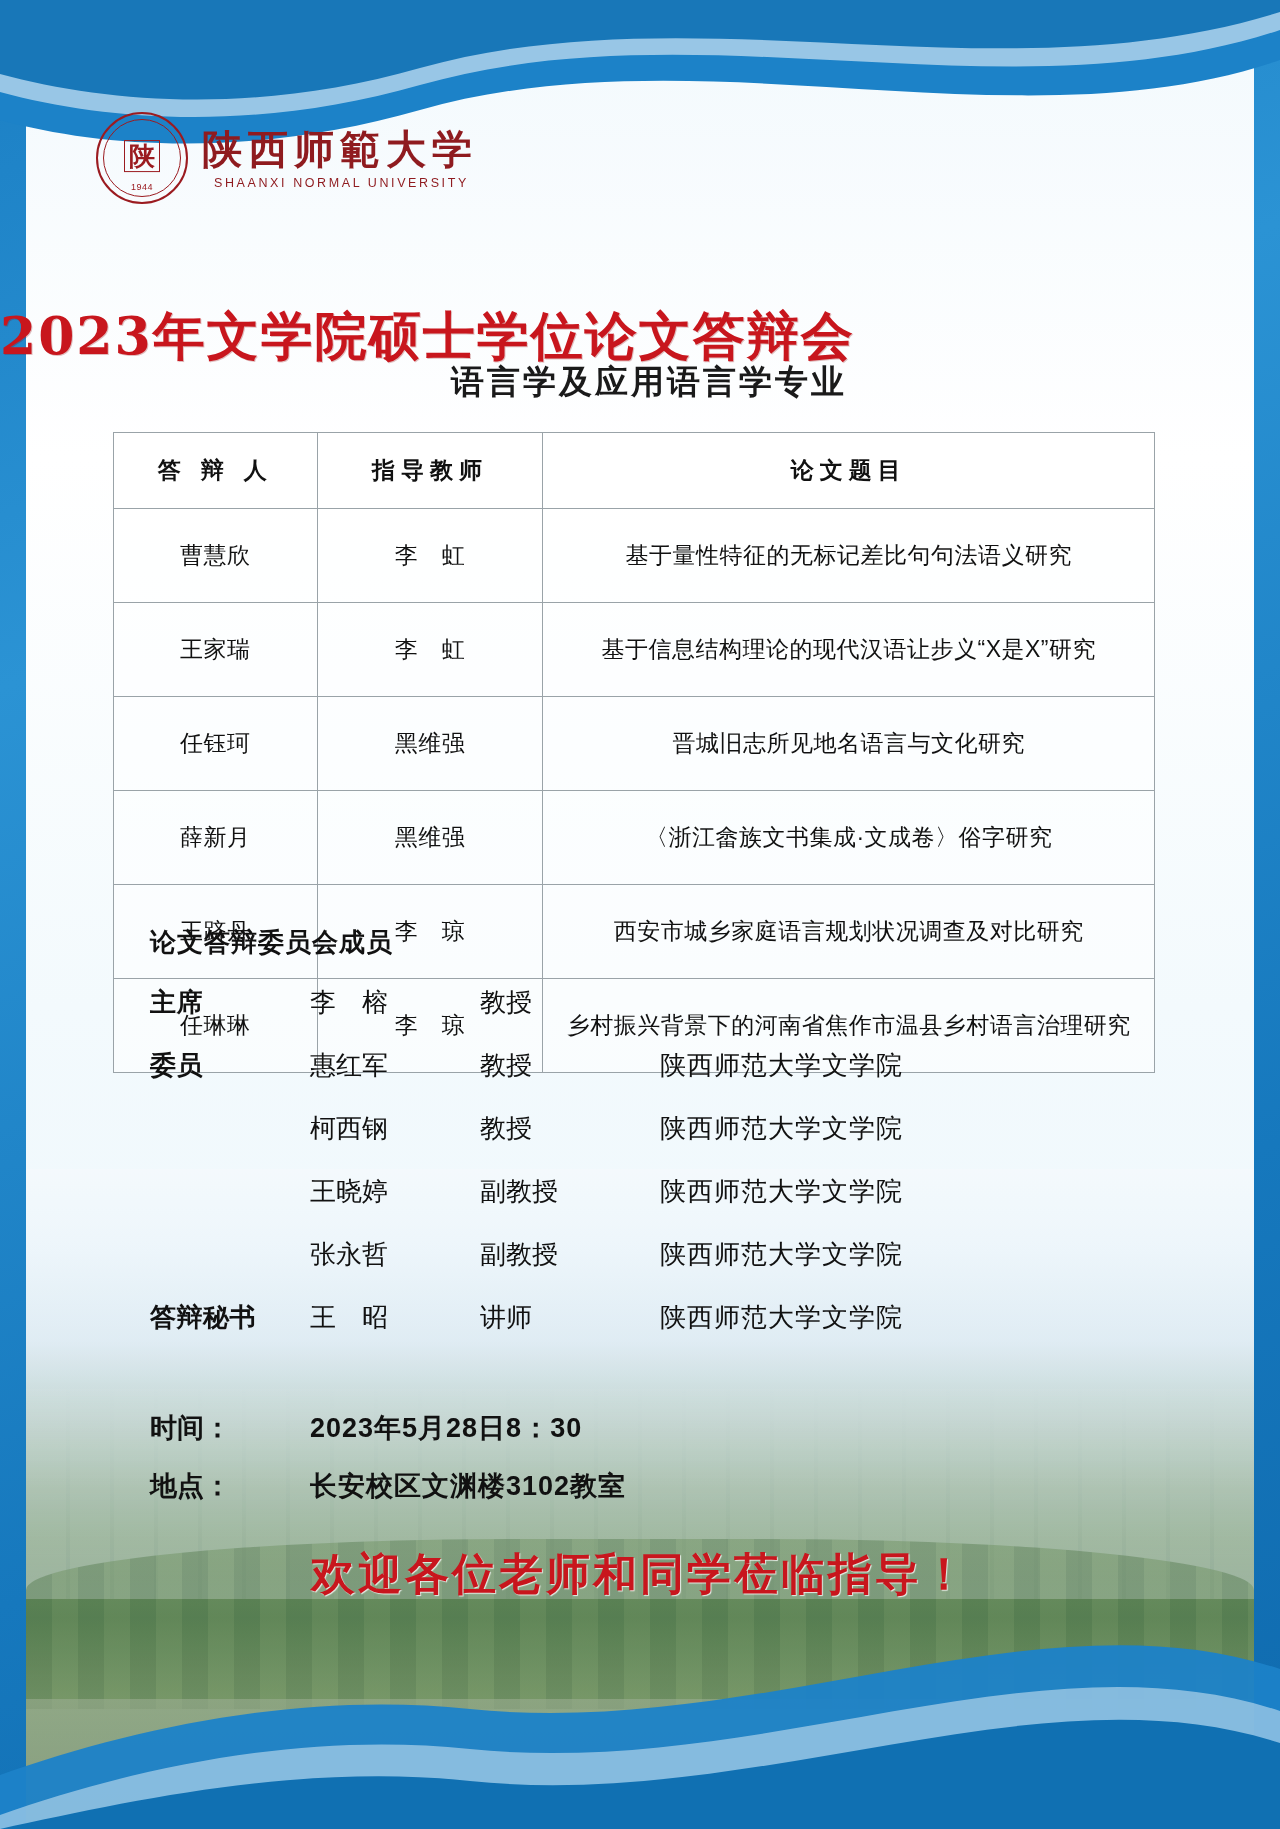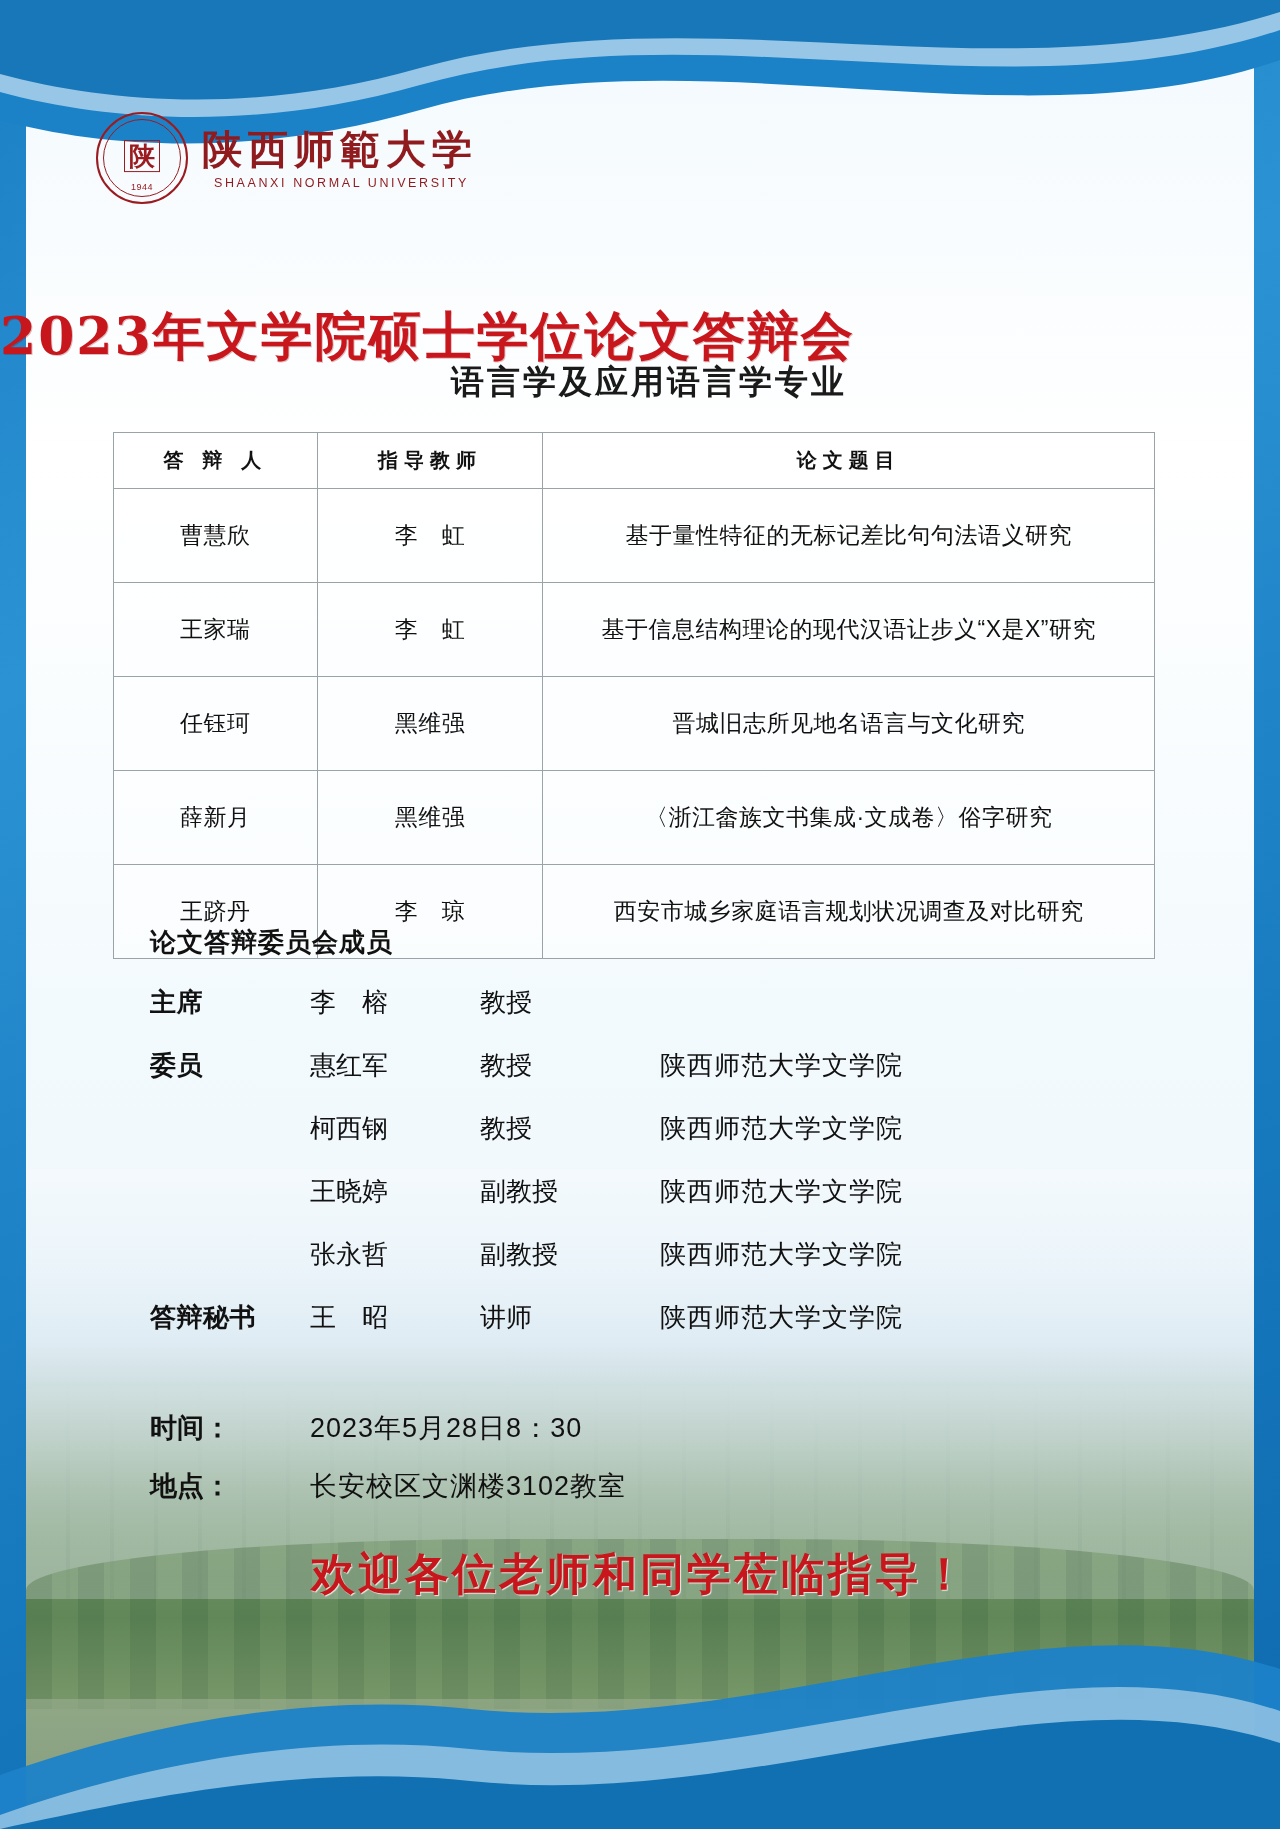--- a/index.html
+++ b/index.html
@@ -199,24 +199,24 @@
     background: rgba(255,255,255,0.55);
   }
   table.thesis-table th,
   table.thesis-table td {
     border: 1px solid #9aa3a8;
     text-align: center;
     color: #111;
   }
   table.thesis-table th {
     font-family: "DejaVu Serif", "Liberation Serif", serif;
-    font-size: 20px;
+    font-size: 23px;
     font-weight: bold;
     letter-spacing: 6px;
-    padding: 14px 4px;
+    padding: 22px 4px;
   }
   table.thesis-table td {
     font-size: 23px;
     padding: 31px 6px;
     letter-spacing: 0.5px;
   }
   .col-name { width: 200px; }
   .col-adviser { width: 222px; }
   .col-topic { width: 620px; }
 
@@ -271,20 +271,21 @@
     height: 58px;
     font-size: 27px;
     color: #111;
   }
   .info-label {
     width: 160px;
     font-weight: bold;
   }
   .info-value {
     letter-spacing: 1px;
+    font-weight: bold;
   }
 
   .welcome {
     position: absolute;
     top: 1545px;
     left: 0;
     width: 1280px;
     text-align: center;
     font-family: "DejaVu Serif", "Liberation Serif", serif;
     font-size: 44px;
@@ -364,20 +365,25 @@
         <tr>
           <td>薛新月</td>
           <td>黑维强</td>
           <td>〈浙江畲族文书集成·文成卷〉俗字研究</td>
         </tr>
         <tr>
           <td>王跻丹</td>
           <td>李　琼</td>
           <td>西安市城乡家庭语言规划状况调查及对比研究</td>
         </tr>
+        <tr>
+          <td>任琳琳</td>
+          <td>李　琼</td>
+          <td>乡村振兴背景下的河南省焦作市温县乡村语言治理研究</td>
+        </tr>
       </tbody>
     </table>
 
     <div class="committee-heading">论文答辩委员会成员</div>
 
     <div class="committee-list">
       <div class="committee-row">
         <div class="c-role">主席</div>
         <div class="c-person">李　榕</div>
         <div class="c-rank">教授</div>

